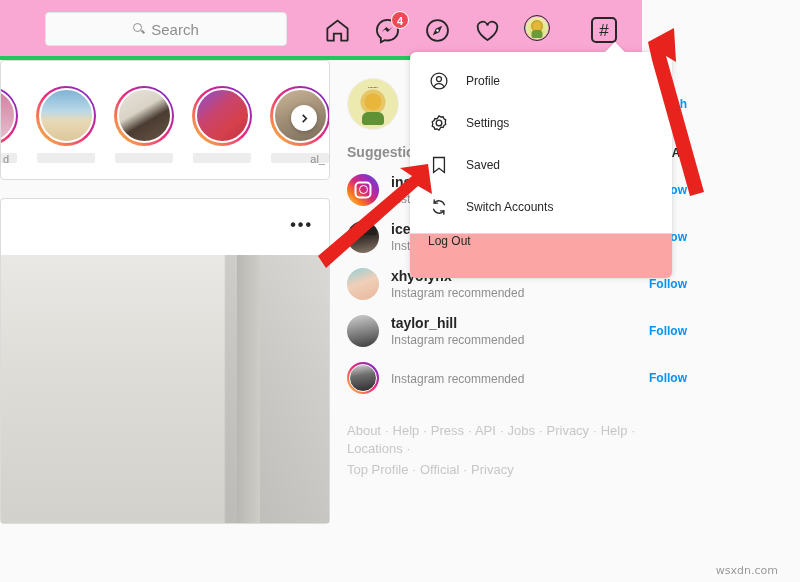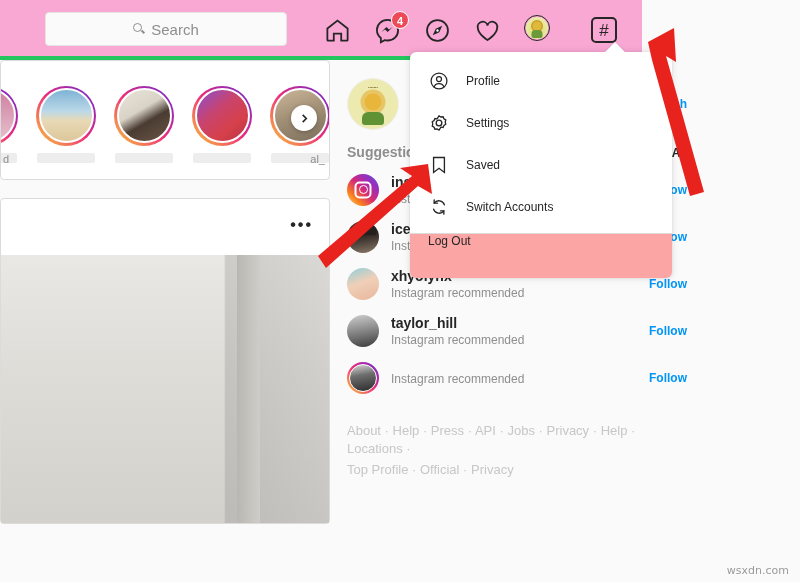--- a/index.html
+++ b/index.html
@@ -217,21 +217,21 @@
     display: flex; align-items: center; justify-content: center;
   }
   .menu-sep { height: 1px; background: #dbdbdb; margin: 5px 0 0 0; }
   .logout-item { height: 44px; padding-left: 18px; display: flex; align-items: flex-start;
     font-size: 12px; color: #262626; background:#fca5a5; border-radius: 0 0 6px 6px;}
 
   
   .arrow { position: absolute; z-index: 60; pointer-events: none; }
 
   .watermark {
-    position: absolute; right: 11px; bottom: 5px;
+    position: absolute; right: 22px; bottom: 5px;
     font-size: 11px; color: #9a9a9a; z-index: 50;
     font-family: "DejaVu Sans", sans-serif;
   }
 </style>
 </head>
 <body>
 
 <div id="root">
 
   <div class="navbar">

